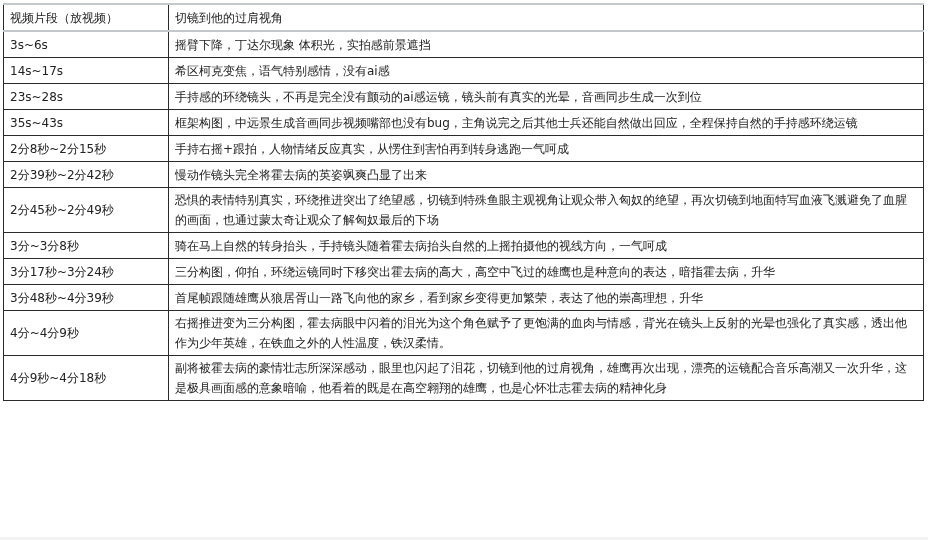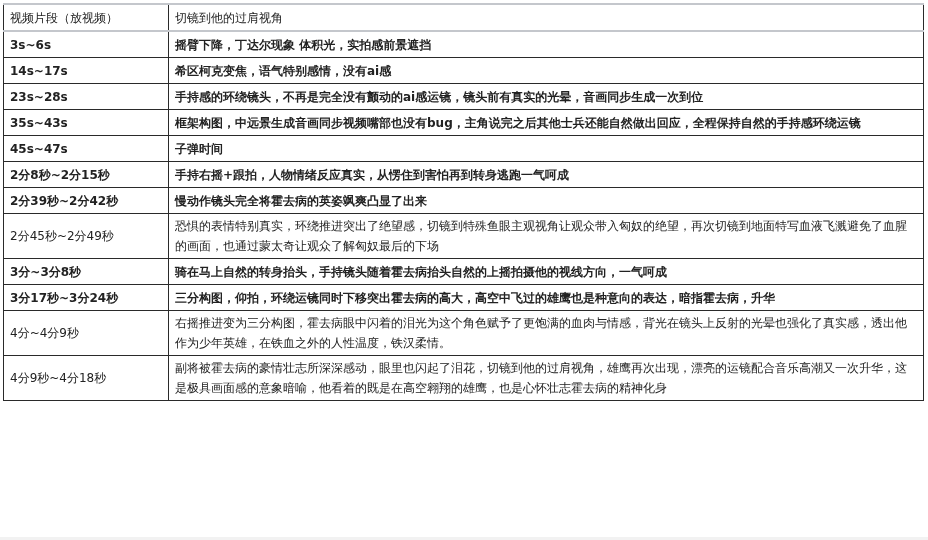--- a/index.html
+++ b/index.html
@@ -1,21 +1,21 @@
 <!DOCTYPE html>
 <html><head>
 <meta charset="utf-8">
 <style>
   html, body { margin: 0; padding: 0; background: #ffffff; }
   body { width: 928px; height: 540px; overflow: hidden; position: relative; font-family: "DejaVu Sans", "Liberation Sans", sans-serif; }
   .tbl { position: absolute; left: 3px; top: 3px; width: 921px; border-collapse: collapse; table-layout: fixed; font-size: 12px; color: #222; }
   .tbl td { border: 1px solid #2a2a2a; padding: 0 6px; vertical-align: middle; line-height: 20px; overflow: hidden; margin-top: 32px; }
   .tbl col.c1 { width: 165px; }
   .tbl tr.head td { border-top: 2px solid #c4c7cc; border-bottom: 2px solid #c4c7cc; }
-  .tbl tr.h1 td { height: 25px; font-weight: bold; }
+  .tbl tr.h1 td { height: 25px; }
   .tbl tr.h2 td { height: 44px; }
   .tbl tr.head td { height: 25px; }
   .tbl td.seg { white-space: nowrap; }
   .bottom-fade { position: absolute; left: 0; top: 537px; width: 928px; height: 3px; background: #f2f2f2; }
 </style>
 </head>
 <body>
 
 <table class="tbl">
   <colgroup>
@@ -37,43 +37,43 @@
     </tr>
     <tr class="h1">
       <td class="seg">23s~28s</td>
       <td>手持感的环绕镜头，不再是完全没有颤动的ai感运镜，镜头前有真实的光晕，音画同步生成一次到位</td>
     </tr>
     <tr class="h1">
       <td class="seg">35s~43s</td>
       <td>框架构图，中远景生成音画同步视频嘴部也没有bug，主角说完之后其他士兵还能自然做出回应，全程保持自然的手持感环绕运镜</td>
     </tr>
     <tr class="h1">
-      <td class="seg">45s~47s</td>
-      <td>子弹时间</td>
-    </tr>
-    <tr class="h1">
       <td class="seg">2分8秒~2分15秒</td>
       <td>手持右摇+跟拍，人物情绪反应真实，从愣住到害怕再到转身逃跑一气呵成</td>
     </tr>
     <tr class="h1">
       <td class="seg">2分39秒~2分42秒</td>
       <td>慢动作镜头完全将霍去病的英姿飒爽凸显了出来</td>
     </tr>
     <tr class="h2">
       <td class="seg">2分45秒~2分49秒</td>
       <td>恐惧的表情特别真实，环绕推进突出了绝望感，切镜到特殊鱼眼主观视角让观众带入匈奴的绝望，再次切镜到地面特写血液飞溅避免了血腥的画面，也通过蒙太奇让观众了解匈奴最后的下场</td>
     </tr>
     <tr class="h1">
       <td class="seg">3分~3分8秒</td>
       <td>骑在马上自然的转身抬头，手持镜头随着霍去病抬头自然的上摇拍摄他的视线方向，一气呵成</td>
     </tr>
     <tr class="h1">
       <td class="seg">3分17秒~3分24秒</td>
       <td>三分构图，仰拍，环绕运镜同时下移突出霍去病的高大，高空中飞过的雄鹰也是种意向的表达，暗指霍去病，升华</td>
     </tr>
+    <tr class="h1">
+      <td class="seg">3分48秒~4分39秒</td>
+      <td>首尾帧跟随雄鹰从狼居胥山一路飞向他的家乡，看到家乡变得更加繁荣，表达了他的崇高理想，升华</td>
+    </tr>
     <tr class="h2">
       <td class="seg">4分~4分9秒</td>
       <td>右摇推进变为三分构图，霍去病眼中闪着的泪光为这个角色赋予了更饱满的血肉与情感，背光在镜头上反射的光晕也强化了真实感，透出他作为少年英雄，在铁血之外的人性温度，铁汉柔情。</td>
     </tr>
     <tr class="h2">
       <td class="seg">4分9秒~4分18秒</td>
       <td>副将被霍去病的豪情壮志所深深感动，眼里也闪起了泪花，切镜到他的过肩视角，雄鹰再次出现，漂亮的运镜配合音乐高潮又一次升华，这是极具画面感的意象暗喻，他看着的既是在高空翱翔的雄鹰，也是心怀壮志霍去病的精神化身</td>
     </tr>
   </tbody>
 </table>

